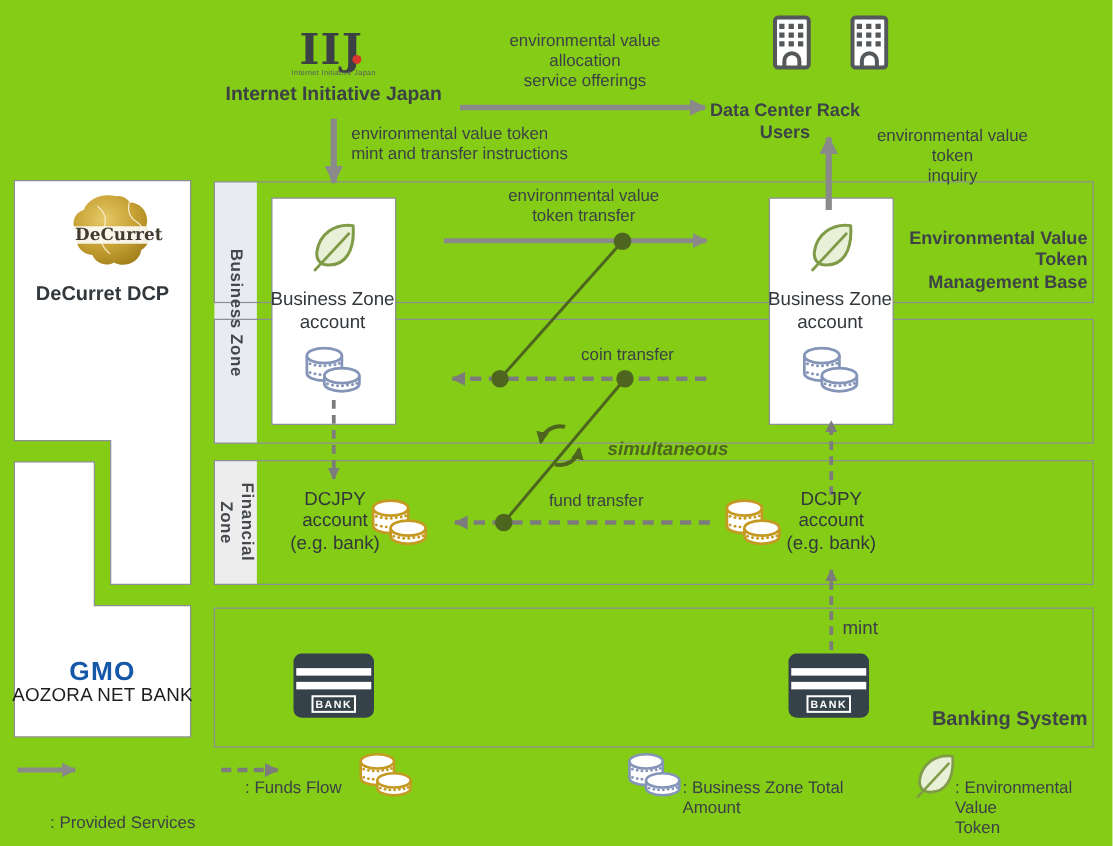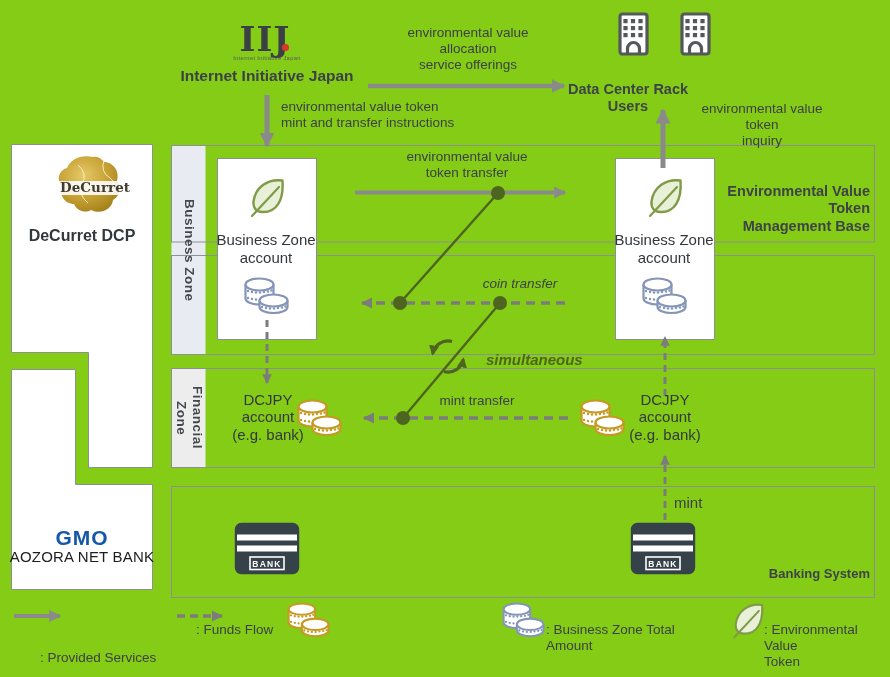--- a/index.html
+++ b/index.html
@@ -202,36 +202,36 @@
 <div class="t c" style="left:664px;top:231px;font-size:15px;color:#33383c;">Business Zone
 account</div>
 
 <div class="t b r" style="right:20px;top:183px;font-size:14.5px;color:#3e4347;">Environmental Value
 Token
 Management Base</div>
 
 <div class="t c" style="left:467px;top:149px;">environmental value
 token transfer</div>
 
-<div class="t c nw" style="left:520px;top:276px;font-style:italic;">coin transfer</div>
+<div class="t c nw" style="left:502px;top:276px;">coin transfer</div>
 
 <div class="t b green nw" style="left:486px;top:351px;font-size:15px;">simultaneous</div>
 
-<div class="t c nw" style="left:477px;top:393px;">mint transfer</div>
+<div class="t c nw" style="left:477px;top:393px;">fund transfer</div>
 
 <div class="t c" style="left:268px;top:391px;font-size:15px;color:#33383c;line-height:1.16;">DCJPY
 account
 (e.g. bank)</div>
 <div class="t c" style="left:665px;top:391px;font-size:15px;color:#33383c;line-height:1.16;">DCJPY
 account
 (e.g. bank)</div>
 
 <div class="t nw" style="left:674px;top:494px;font-size:15px;">mint</div>
 
-<div class="t b r nw" style="right:20px;top:566px;font-size:13px;color:#3e4347;">Banking System</div>
+<div class="t b r nw" style="right:20px;top:566px;font-size:16px;color:#3e4347;">Banking System</div>
 
 <div class="t b c nw" style="left:82px;top:525px;font-size:21px;color:#1658a8;letter-spacing:1px;">GMO</div>
 <div class="t c nw" style="left:82px;top:548px;font-size:15px;color:#1d1d1d;letter-spacing:.2px;">AOZORA NET BANK</div>
 
 <div class="t nw" style="left:40px;top:622px;margin-top:28px;">: Provided Services</div>
 <div class="t nw" style="left:196px;top:622px;">: Funds Flow</div>
 <div class="t" style="left:546px;top:622px;">: Business Zone Total
 Amount</div>
 <div class="t" style="left:764px;top:622px;">: Environmental Value
 Token</div>

